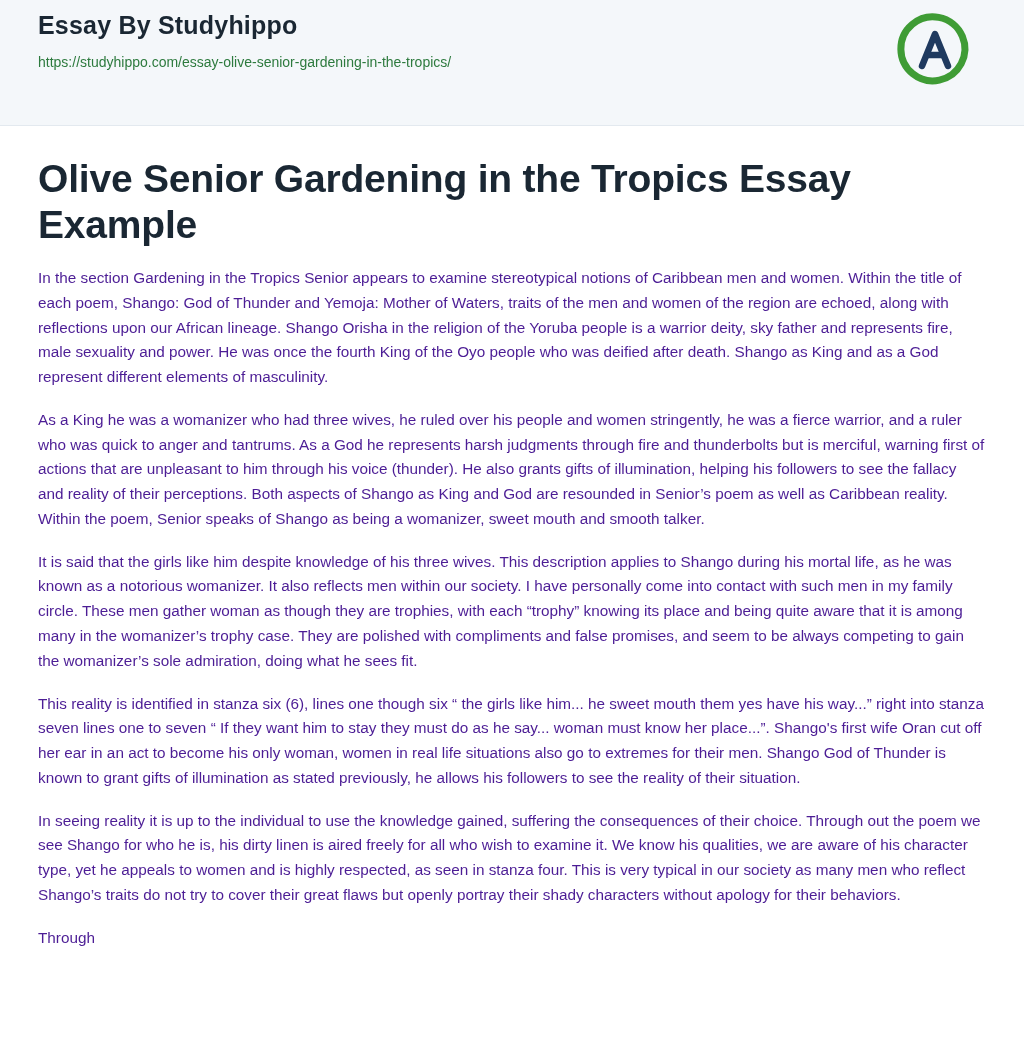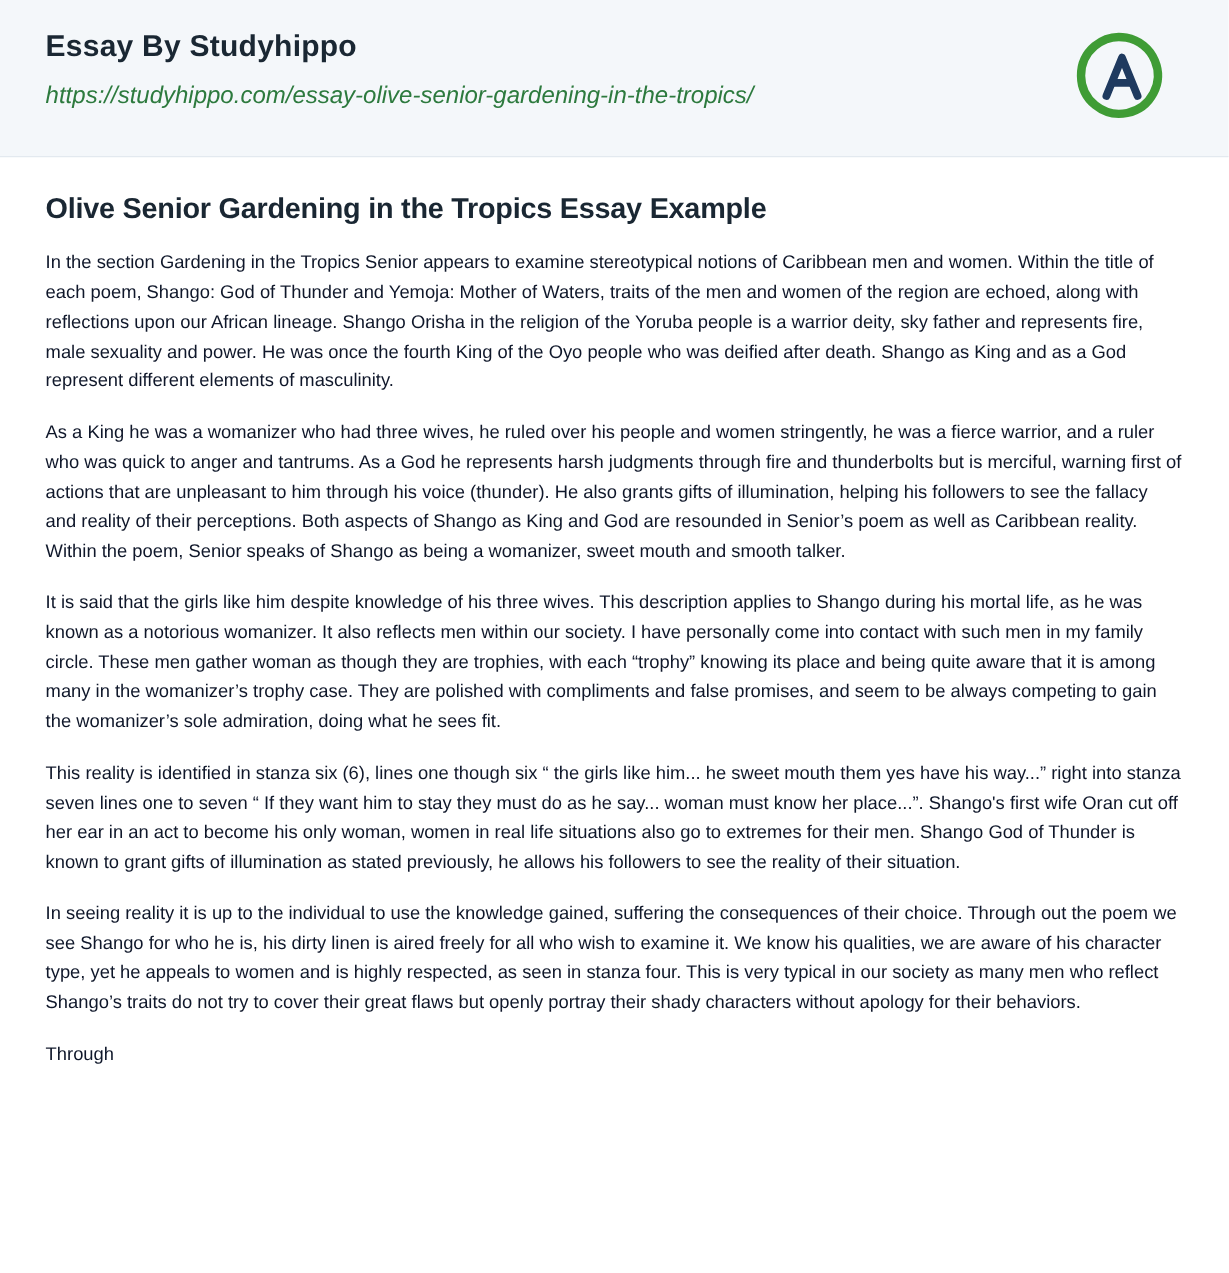--- a/index.html
+++ b/index.html
@@ -14,70 +14,69 @@
     width: 1024px;
     min-height: 1061px;
     background: #ffffff;
     position: relative;
     overflow: hidden;
   }
   
   .header {
     background: #f4f7fa;
     border-bottom: 1px solid #e3e9ef;
-    padding: 26px 38px 22px 38px;
+    padding: 12px 38px 22px 38px;
     display: flex;
     align-items: flex-start;
     justify-content: space-between;
     min-height: 126px;
   }
   .header-left {
     display: flex;
     flex-direction: column;
     gap: 14px;
   }
   .site-title {
     font-size: 25px;
     font-weight: bold;
     color: #1a2733;
     letter-spacing: 0.2px;
     line-height: 1.1;
   }
   .site-url {
-    font-size: 20px;
+    font-size: 14px;
     color: #2d7a3e;
     text-decoration: none;
     line-height: 1.2;
-    font-style: italic;
   }
   .logo-wrap {
     width: 86px;
     height: 86px;
     display: flex;
     align-items: center;
     justify-content: center;
     margin-right: 8px;
     margin-top: -4px;
   }
   
   .article {
     padding: 30px 38px 10px 38px;
   }
   .article-title {
-    font-size: 24px;
+    font-size: 39px;
     line-height: 1.18;
     font-weight: bold;
     color: #1a2733;
     margin: 0 0 18px 0;
     letter-spacing: -0.2px;
   }
   .para {
     font-size: 15.3px;
     line-height: 1.62;
-    color: #0f172a;
+    color: #4c1d95;
     margin: 0 0 18px 0;
     text-align: left;
   }
   .para:last-child { margin-bottom: 0; }
 </style>
 </head>
 <body>
 
 <div class="page">
 

